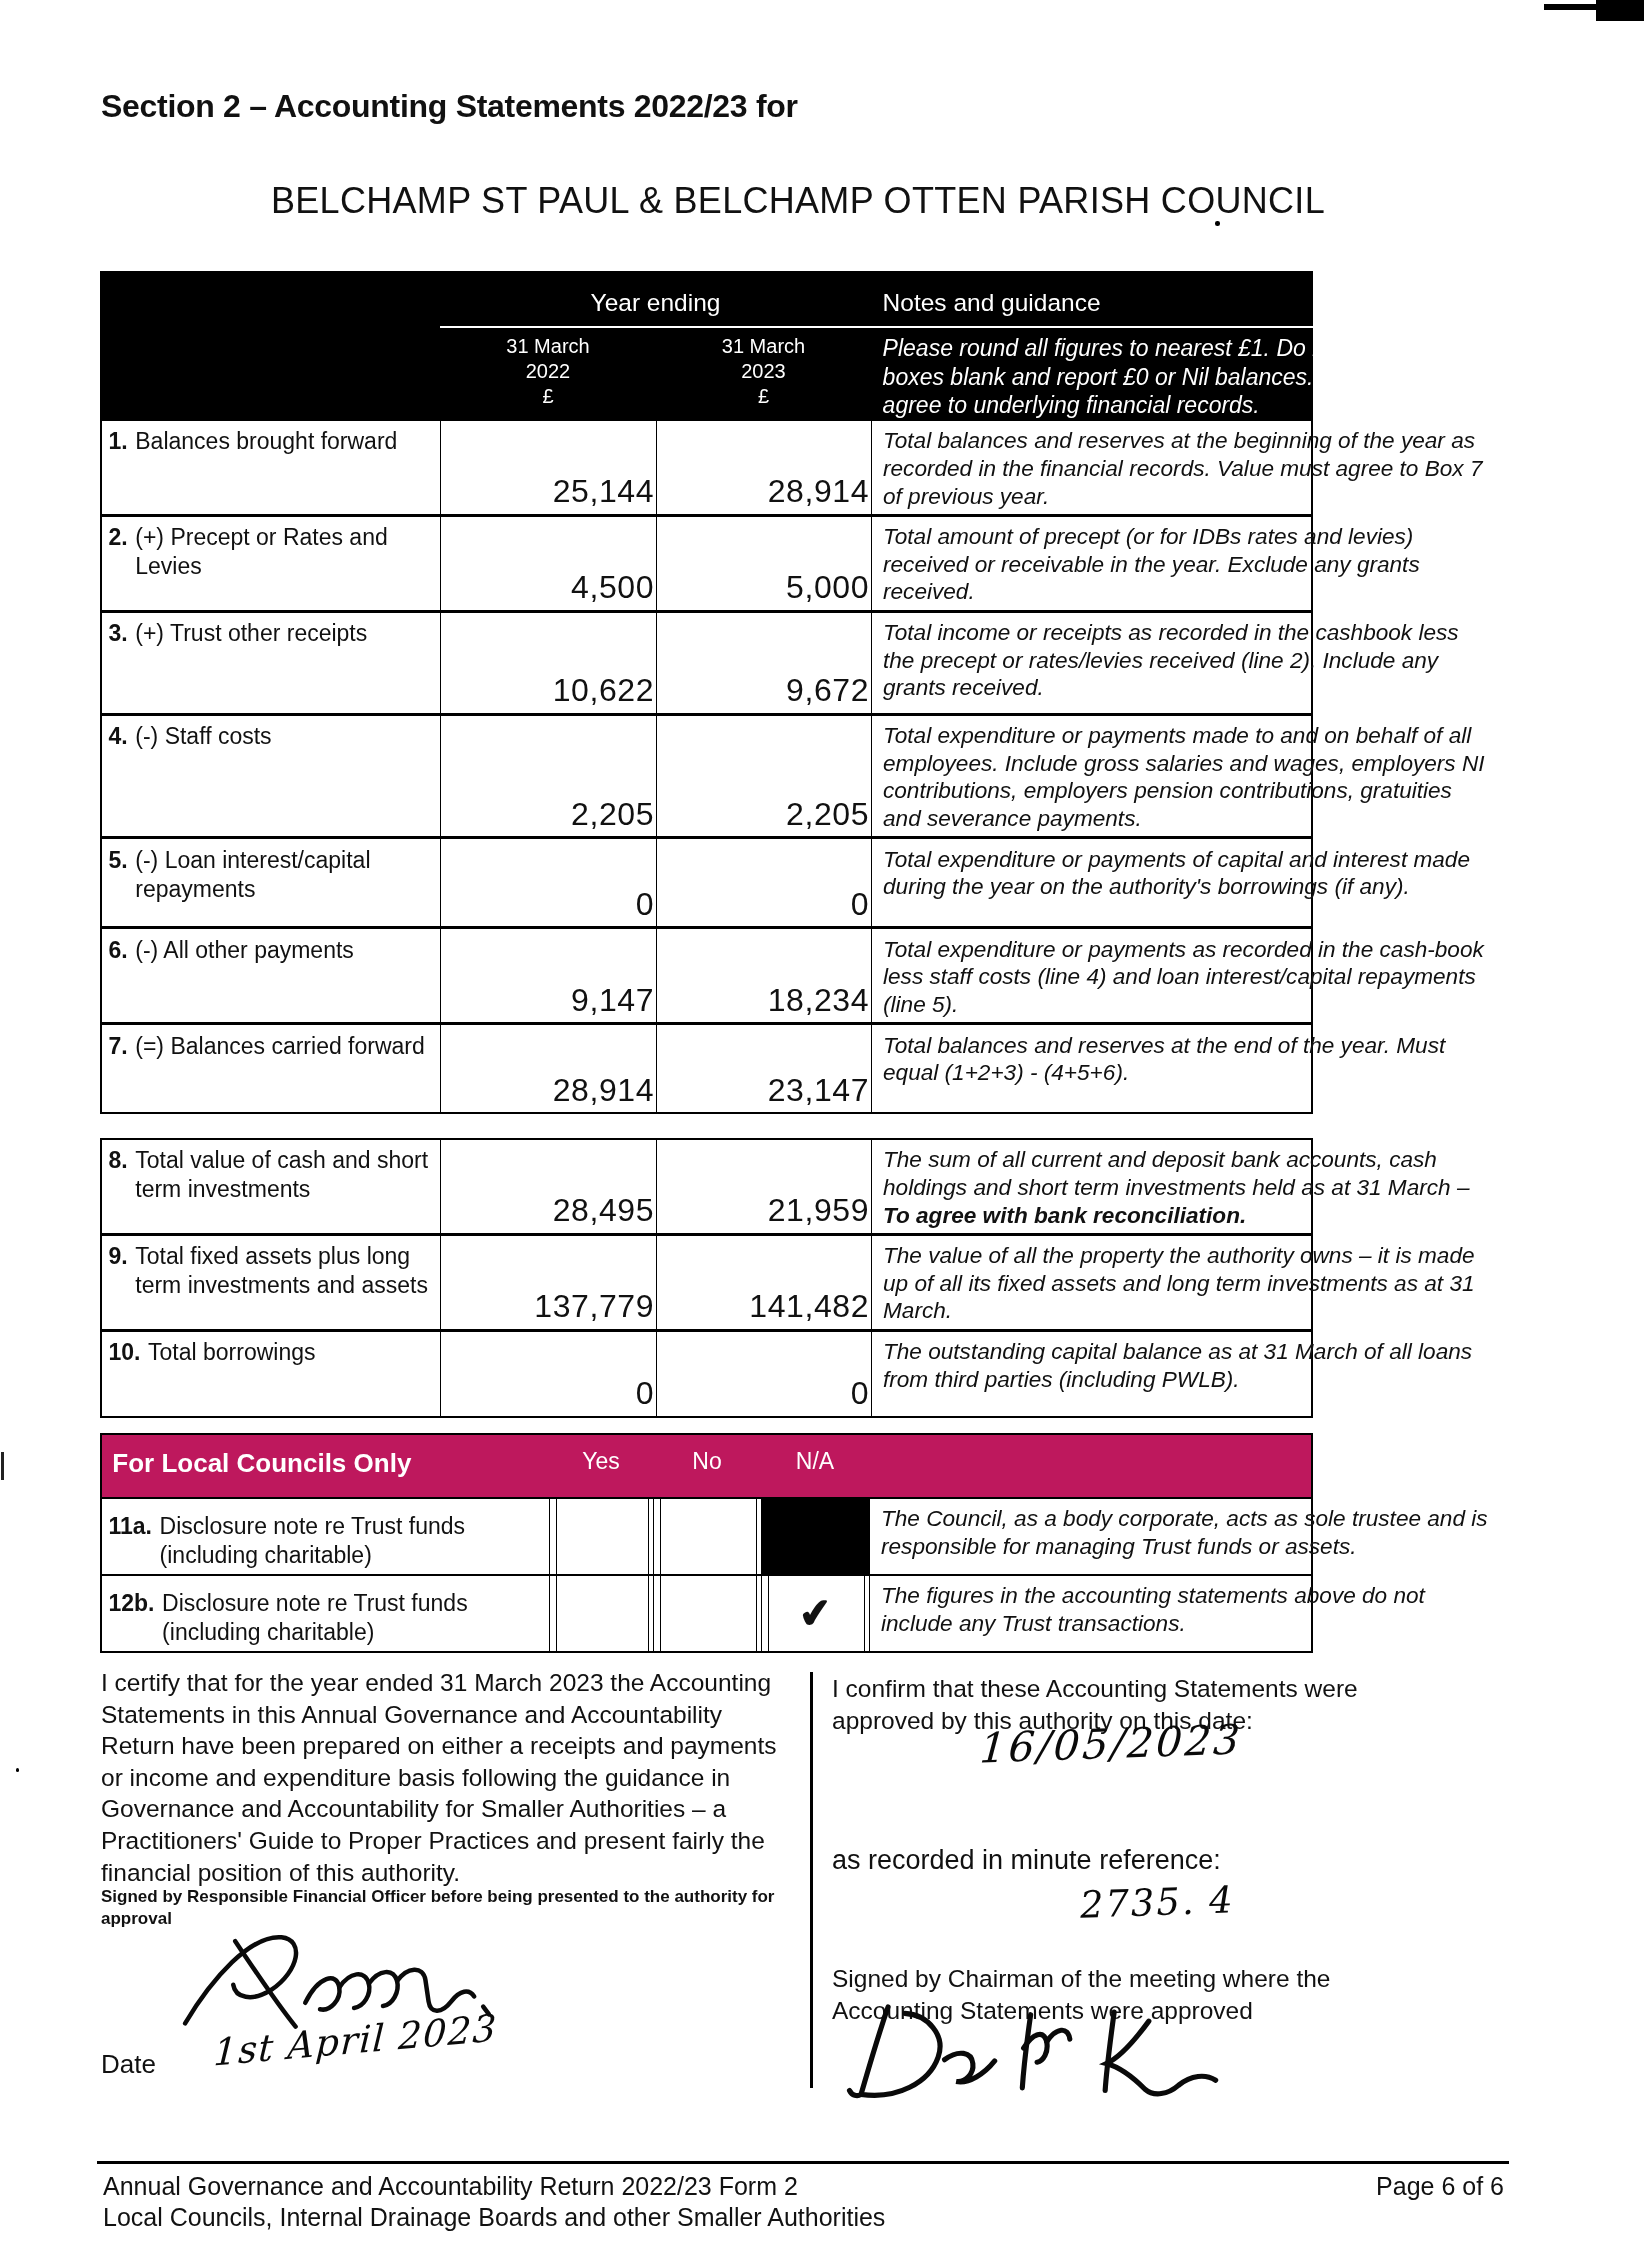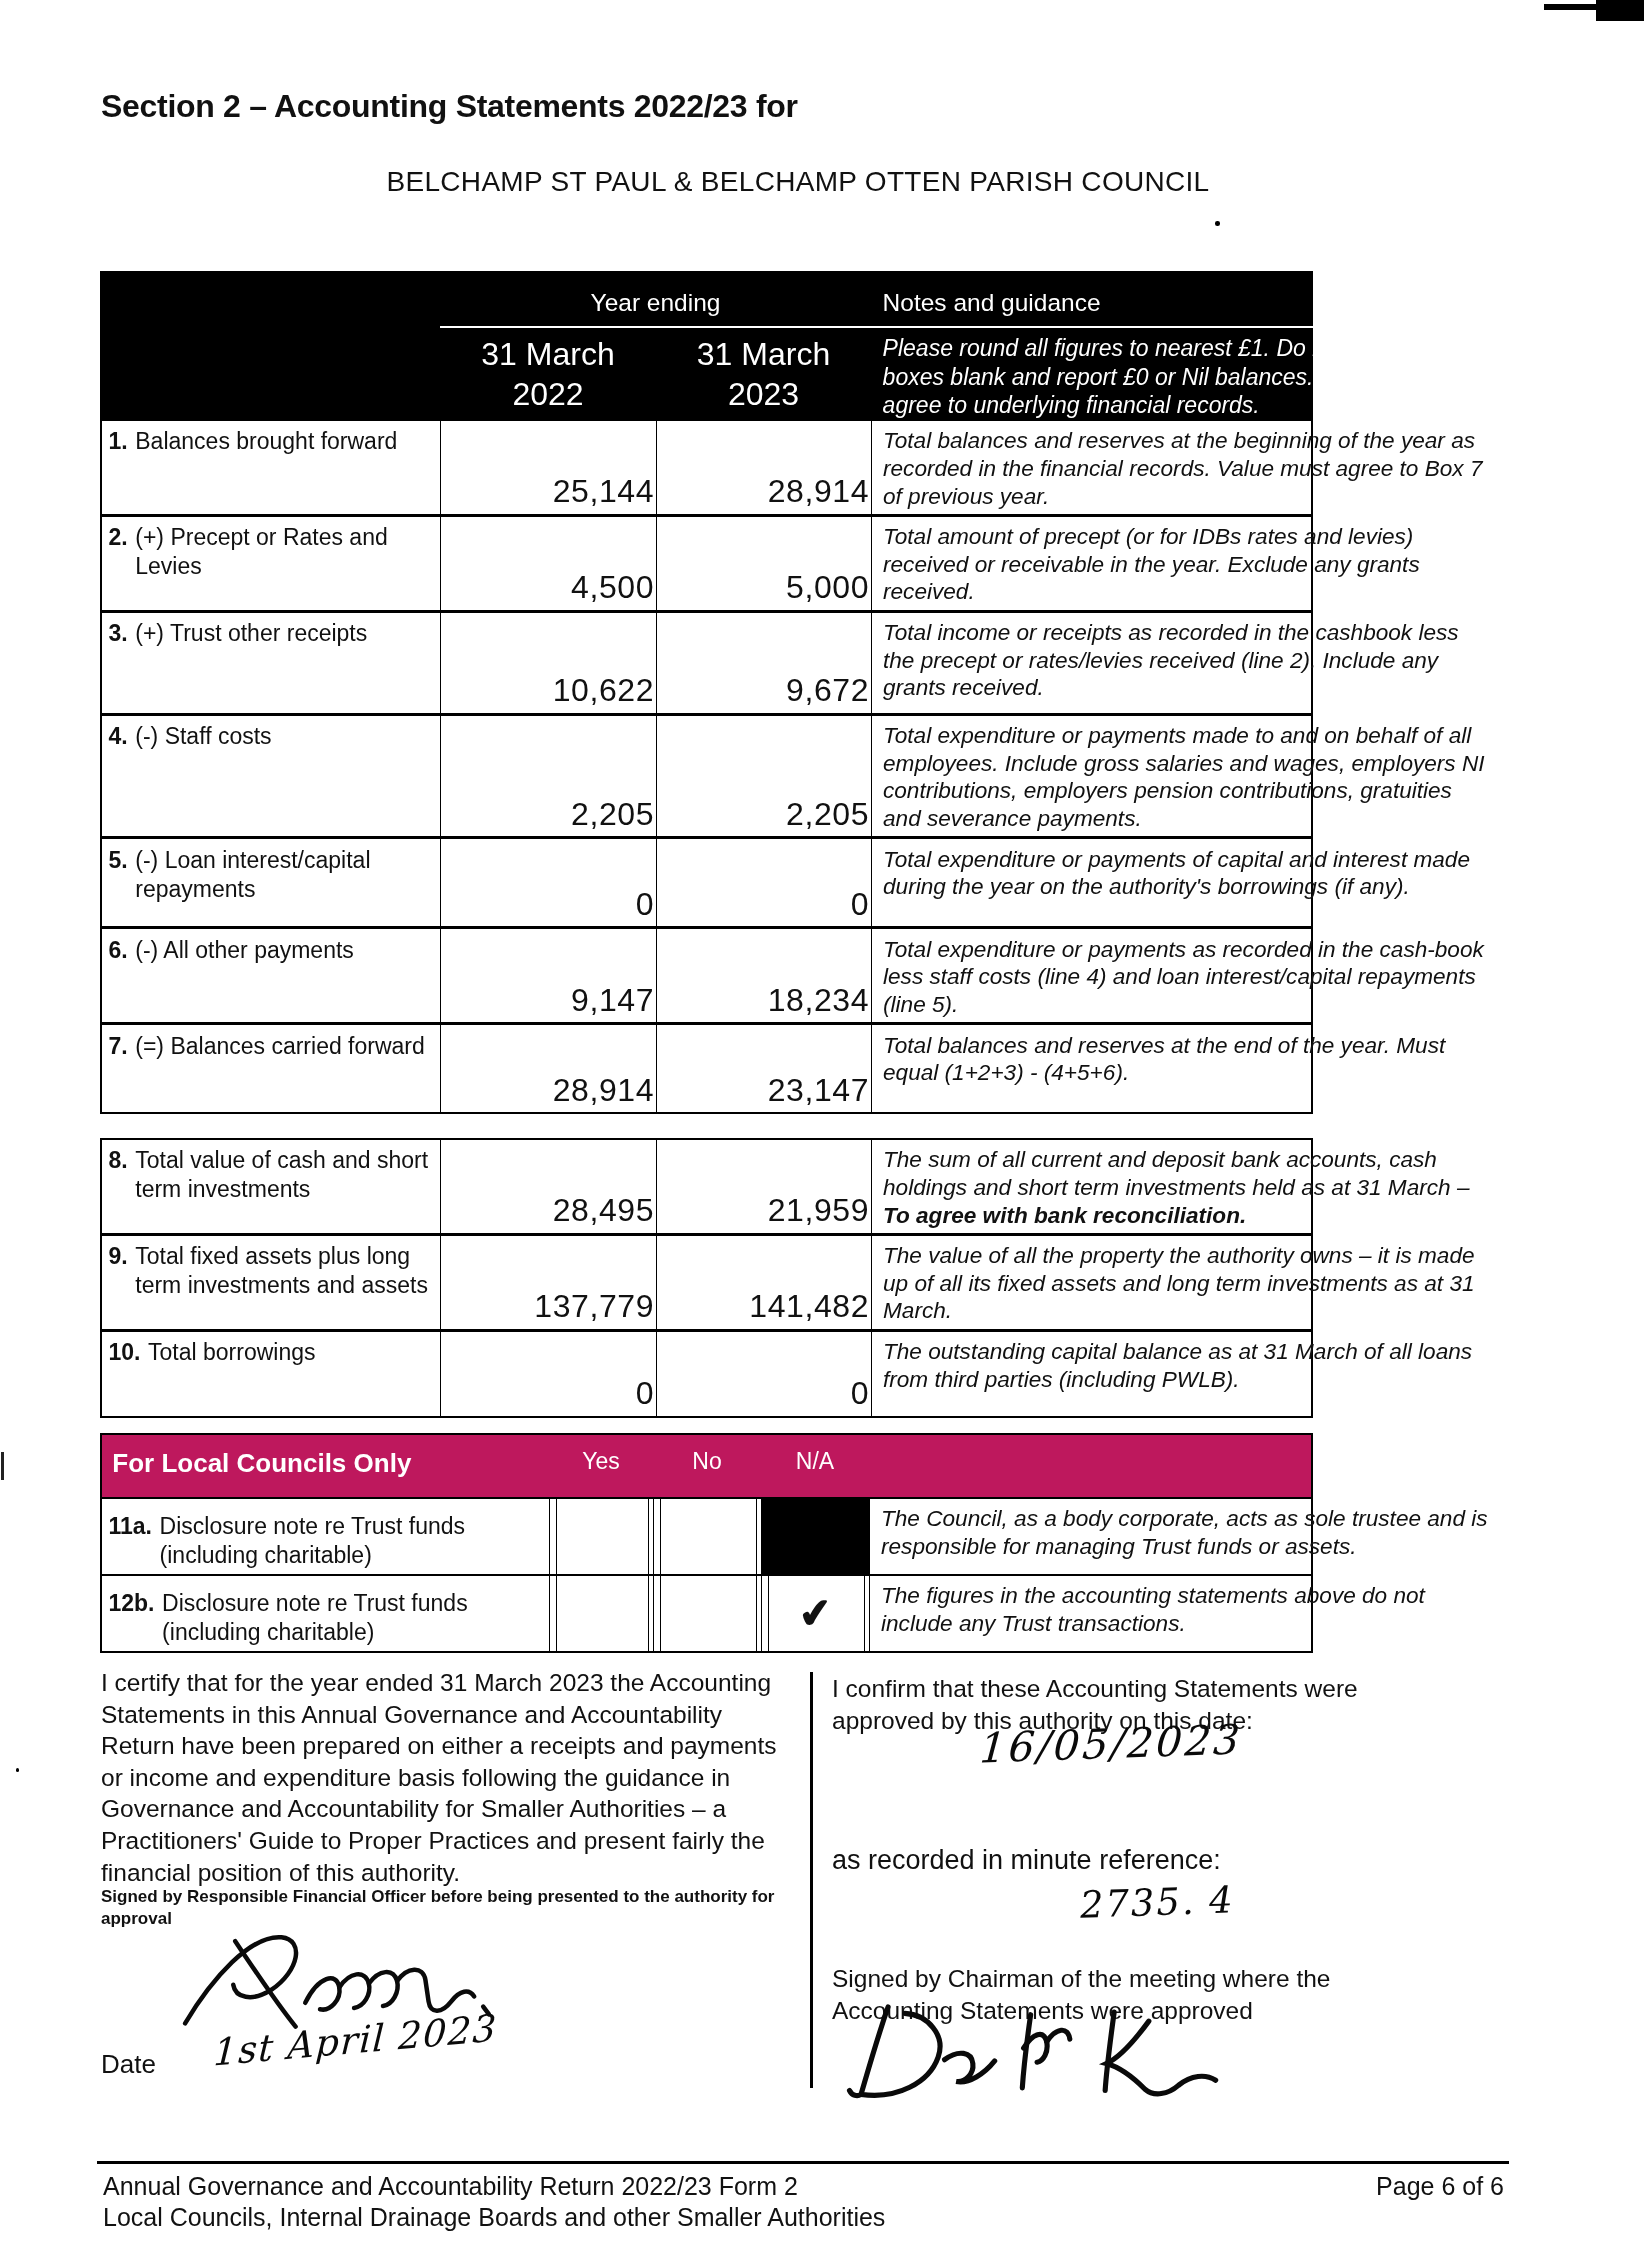--- a/index.html
+++ b/index.html
@@ -4,33 +4,33 @@
 <style>
   html,body { margin:0; padding:0; background:#e8e8e8; }
   .page {
     position:relative; width:1644px; height:2261px; background:#ffffff;
     font-family:"Liberation Sans", sans-serif; color:#111; overflow:hidden;
   }
   .page * { box-sizing:border-box; }
 
   
   .title { position:absolute; left:101px; top:88px; font-size:32px; font-weight:700; letter-spacing:-0.3px; }
-  .council { position:absolute; left:100px; top:166px; width:1396px; text-align:center; font-size:28px; letter-spacing:0.3px; }
+  .council { position:absolute; left:100px; top:180px; width:1396px; text-align:center; font-size:36px; letter-spacing:0.3px; }
 
   
   .tbl { position:absolute; left:100px; width:1213px; }
   .t1 { top:271px; } .t2 { top:1138px; } .t3 { top:1433px; }
 
   .acct-head { display:grid; grid-template-columns:338px 216px 215px 627px; grid-template-rows:53px 93px;
                background:#000; color:#fff; border:2.6px solid #000; }
   .hc-corner { grid-row:1/3; grid-column:1; }
   .hc-year   { grid-row:1; grid-column:2/4; text-align:center; font-size:24.5px; padding-top:15.5px; }
   .hc-notes  { grid-row:1; grid-column:4; font-size:24.5px; padding:15.5px 0 0 11.6px; }
   .hc-sub    { border-top:2.6px solid #fff; }
-  .hc-syear  { text-align:center; font-size:32px; line-height:1.25; padding-top:6.4px; }
+  .hc-syear  { text-align:center; font-size:20px; line-height:1.25; padding-top:6.4px; }
   .hc-guid   { font-style:italic; font-size:23px; line-height:1.23; padding:6.4px 9px 0 11.6px; }
 
   .rows { border:2.6px solid #000; border-top:none; background:#fff; }
   .a-row { display:grid; grid-template-columns:338px 216px 215px 627px; border-top:3.2px solid #000; }
   .a-row:first-child { border-top:none; }
   #t1-rows .a-row:nth-of-type(1){min-height:89px} #t1-rows .a-row:nth-of-type(2){min-height:89px}
   #t1-rows .a-row:nth-of-type(3){min-height:103px} #t1-rows .a-row:nth-of-type(4){min-height:121px}
   #t1-rows .a-row:nth-of-type(5){min-height:90px} #t1-rows .a-row:nth-of-type(6){min-height:92px}
   #t1-rows .a-row:nth-of-type(7){min-height:90px}
   #t2-rows .a-row:nth-of-type(1){min-height:91px} #t2-rows .a-row:nth-of-type(2){min-height:92px}

